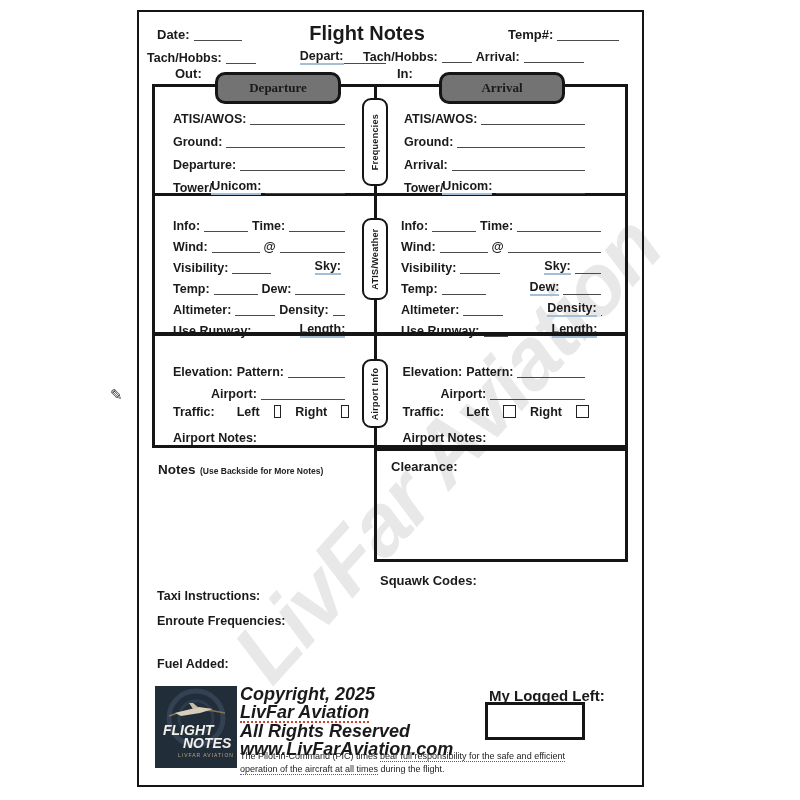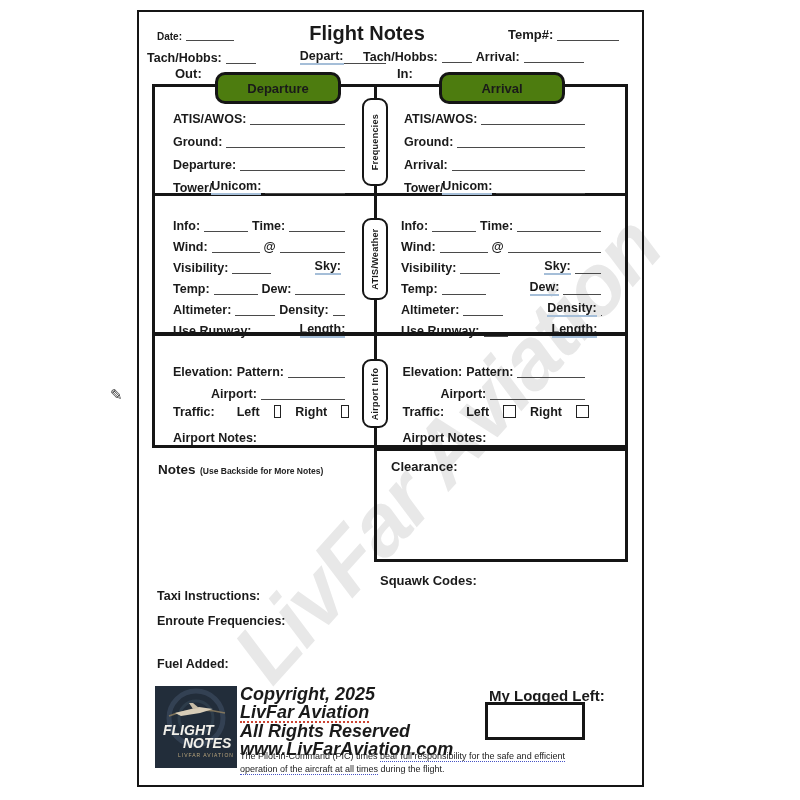--- a/index.html
+++ b/index.html
@@ -12,22 +12,22 @@
              transform:rotate(-48deg);transform-origin:center;white-space:nowrap;pointer-events:none;}
   .content{position:absolute;inset:0;z-index:2;}
   .abs{position:absolute;}
   .lbl{font-size:12.5px;font-weight:600;white-space:nowrap;}
   .bl{display:inline-block;border-bottom:1.2px solid #4a4a4a;height:13px;vertical-align:bottom;margin:0 4px 1px 4px;}
   .bl.grow{flex:1;}
   .row{display:flex;align-items:flex-end;}
   .mark{border-bottom:2.5px solid #a5bed8;padding-bottom:0px;margin-left:40px;}
   
   .title{font-size:20px;font-weight:bold;text-align:center;}
-  .btn{position:absolute;height:26px;background:#4d7c0f;border:3px solid #151515;border-radius:10px;
-       display:flex;align-items:center;justify-content:center;font-size:13px;font-weight:600;z-index:5;}
+  .btn{position:absolute;height:26px;background:#737373;border:3px solid #151515;border-radius:10px;
+       display:flex;align-items:center;justify-content:center;font-size:13px;font-weight:600;z-index:5;font-family:Liberation Serif, serif;}
   
   .mainbox{position:absolute;left:15px;top:74px;width:476px;height:364px;border:3px solid #151515;box-sizing:border-box;background:transparent;}
   .sect{position:relative;box-sizing:border-box;display:flex;}
   .sect .colL{width:222px;box-sizing:border-box;padding:0 28px 0 18px;}
   .sect .colR{flex:1;box-sizing:border-box;padding:0 36px 0 24px;}
   .divider{position:absolute;left:219px;top:0;bottom:0;width:3px;background:#151515;}
   .pill{position:absolute;width:26px;background:#fff;border:2.5px solid #151515;border-radius:9px;z-index:4;
         display:flex;align-items:center;justify-content:center;box-sizing:border-box;}
   .pill span{transform:rotate(-90deg);font-size:9px;font-weight:600;letter-spacing:.3px;white-space:nowrap;}
   .frow{display:flex;align-items:flex-end;height:23px;}
@@ -47,21 +47,21 @@
 </style>
 </head>
 <body>
 
 <div class="page">
   <div class="watermark">LivFar Aviation</div>
 
   <div class="content">
 
     <div class="abs row" style="left:20px;top:17px;">
-      <span class="lbl" style="font-size:10px;text-align:right;">Date:</span>
+      <span class="lbl" style="font-size:13px;text-align:right;">Date:</span>
       <span class="bl" style="width:48px;"></span>
     </div>
     <div class="abs title" style="left:155px;top:12px;width:150px;">Flight Notes</div>
     <div class="abs row" style="left:371px;top:17px;">
       <span class="lbl" style="font-size:13px;">Temp#:</span>
       <span class="bl" style="width:62px;"></span>
     </div>
 
     <div class="abs row" style="left:10px;top:39px;">
       <span class="lbl">Tach/Hobbs:</span>

